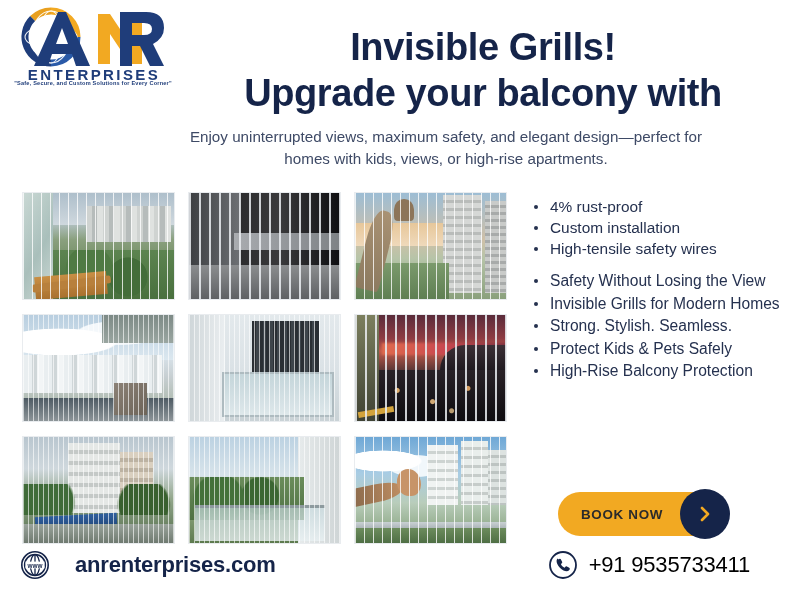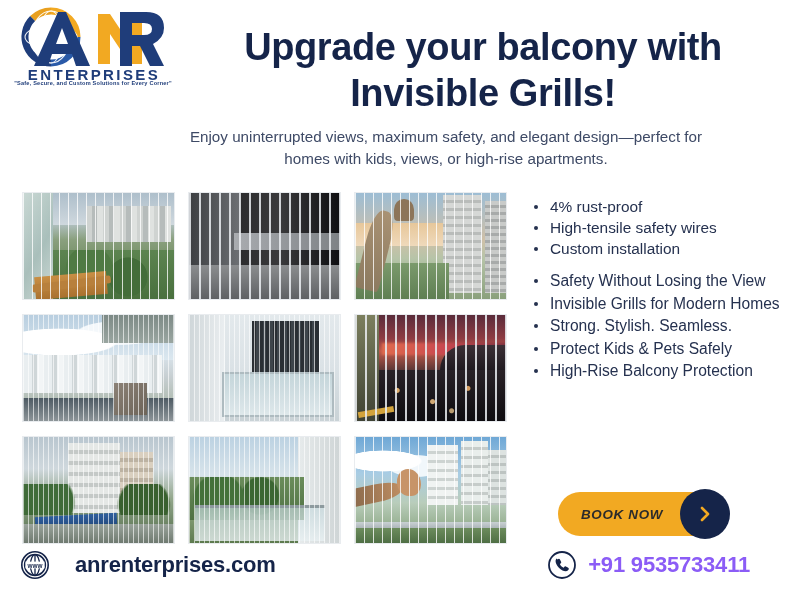--- a/index.html
+++ b/index.html
@@ -241,21 +241,20 @@
   .bullets li.grp2 { margin-top: 0; font-size: 15.6px; line-height: 22.5px; }
   .bullets .gap { height: 11px; }
 
   
   .cta {
     position: absolute; left: 558px; top: 492px;
     width: 166px; height: 44px;
     background: #f2a922;
     border-radius: 22px;
     cursor: pointer;
-    font-style: italic;
   }
   .cta-label {
     position: absolute; left: 0; top: 0;
     width: 128px; height: 44px;
     display: flex; align-items: center; justify-content: center;
     color: #2b2b2b;
     font-size: 13.4px;
     font-weight: bold;
     letter-spacing: 0.7px;
   }
@@ -275,21 +274,21 @@
     display: flex; align-items: center; gap: 25px;
   }
   .site-label {
     color: #152449; font-size: 22px; font-weight: bold; letter-spacing: -0.2px;
   }
   .phone {
     position: absolute; right: 50px; top: 6px;
     display: flex; align-items: center; gap: 11px;
   }
   .phone-label {
-    color: #8b5cf6; font-size: 22px; font-weight: bold; letter-spacing: -0.2px;
+    color: #000000; font-size: 22px; font-weight: normal; letter-spacing: -0.2px;
   }
   .ico { width: 30px; height: 30px; flex: 0 0 30px; }
 </style>
 </head>
 <body>
 
 <div class="flyer">
 
   <div class="header">
 
@@ -315,22 +314,22 @@
       <svg class="logo-text" viewBox="0 0 160 86">
         <path d="M44 8 L20 62 L34 62 L38 50 L58 50 L62 62 L76 62 L52 8 Z M42 40 L48 24 L54 40 Z" fill="#1F3D7A"></path>
         <path d="M84 10 L84 60 L96 60 L96 30 L116 60 L128 60 L128 10 L116 10 L116 40 L96 10 Z" fill="#F2A922"></path>
         <path d="M106 8 L106 62 L118 62 L118 42 L126 42 L136 62 L150 62 L139 40 Q150 34 150 24 Q150 8 132 8 Z
                  M118 19 L130 19 Q138 19 138 25 Q138 31 130 31 L118 31 Z" fill="#1F3D7A"></path>
         <text x="80" y="76" text-anchor="middle" fill="#1F3D7A" font-family="Liberation Sans, sans-serif" font-size="15" font-weight="bold" letter-spacing="2.4">ENTERPRISES</text>
       </svg>
     </div>
 
     <div class="headline">
+      <div>Invisible Grills!</div>
       <div>Upgrade your balcony with</div>
-      <div>Invisible Grills!</div>
     </div>
 
     <div class="subhead">Enjoy uninterrupted views, maximum safety, and elegant design—perfect for homes with kids, views, or high-rise apartments.</div>
   </div>
 
   <div style="position:absolute;left:12px;top:80px;width:162px;text-align:center;
               color:#1F3D7A;font-size:5.6px;font-weight:bold;letter-spacing:0.2px;">"Safe, Secure, and Custom Solutions for Every Corner"</div>
 
   <div class="grid">
 
@@ -429,22 +428,22 @@
         <div class="arm"></div>
           <div class="hand"></div>
       </div>
       <div class="wires"></div>
     </div>
   </div>
 
   <div class="bullets">
     <ul>
       <li class="tight">4% rust-proof</li>
+      <li class="tight"> Custom installation</li>
       <li class="tight"> High-tensile safety wires</li>
-      <li class="tight"> Custom installation</li>
     </ul>
     <div class="gap"></div>
     <ul>
       <li class="grp2">Safety Without Losing the View</li>
       <li class="grp2">Invisible Grills for Modern Homes</li>
       <li class="grp2">Strong. Stylish. Seamless.</li>
       <li class="grp2">Protect Kids &amp; Pets Safely</li>
       <li class="grp2">High-Rise Balcony Protection</li>
     </ul>
   </div>

